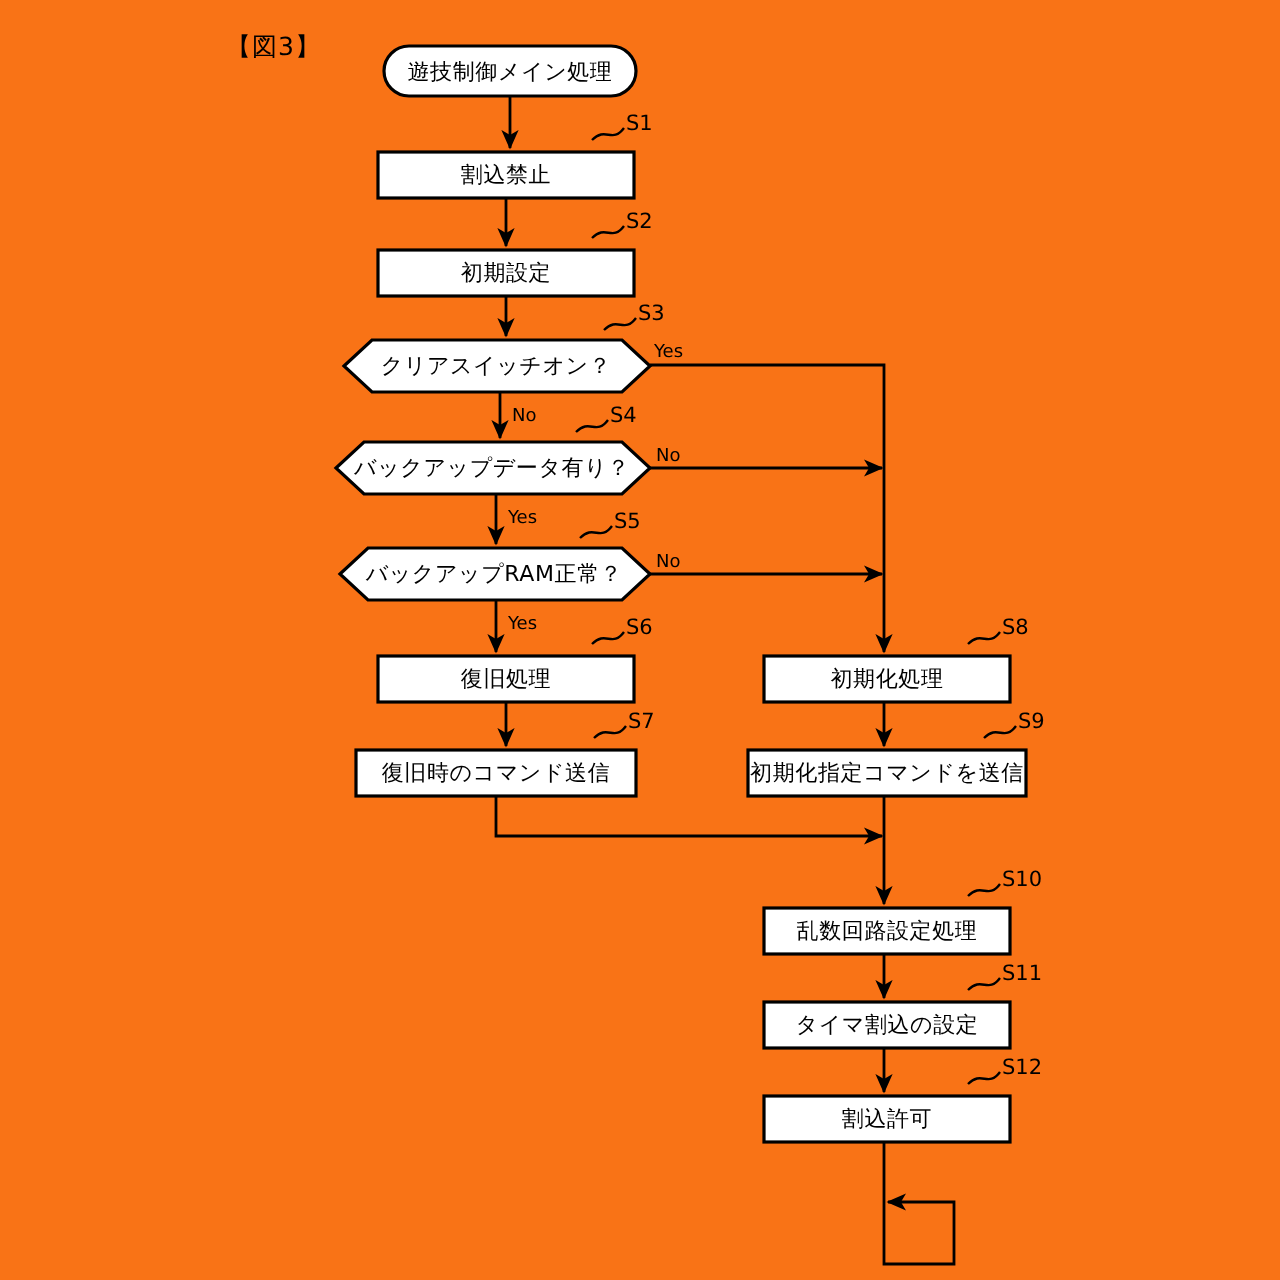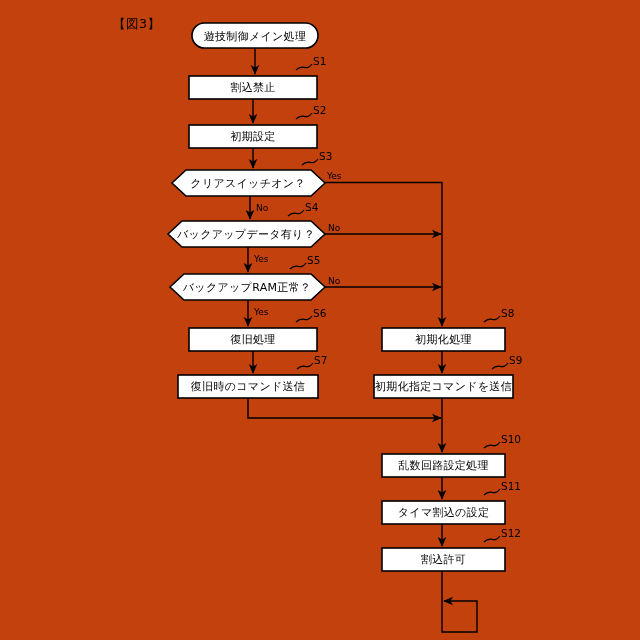--- a/index.html
+++ b/index.html
@@ -10,21 +10,21 @@
   body {
     width: 640px;
     height: 640px;
     overflow: hidden;
     font-family: "DejaVu Sans", "Liberation Sans", sans-serif;
   }
   #page {
     position: relative;
     width: 640px;
     height: 640px;
-    background: #c2410c;
+    background: #f97316;
   }
   svg#flow {
     position: absolute;
     left: 0;
     top: 0;
     width: 640px;
     height: 640px;
   }
   .shape-line {
     fill: #ffffff;

